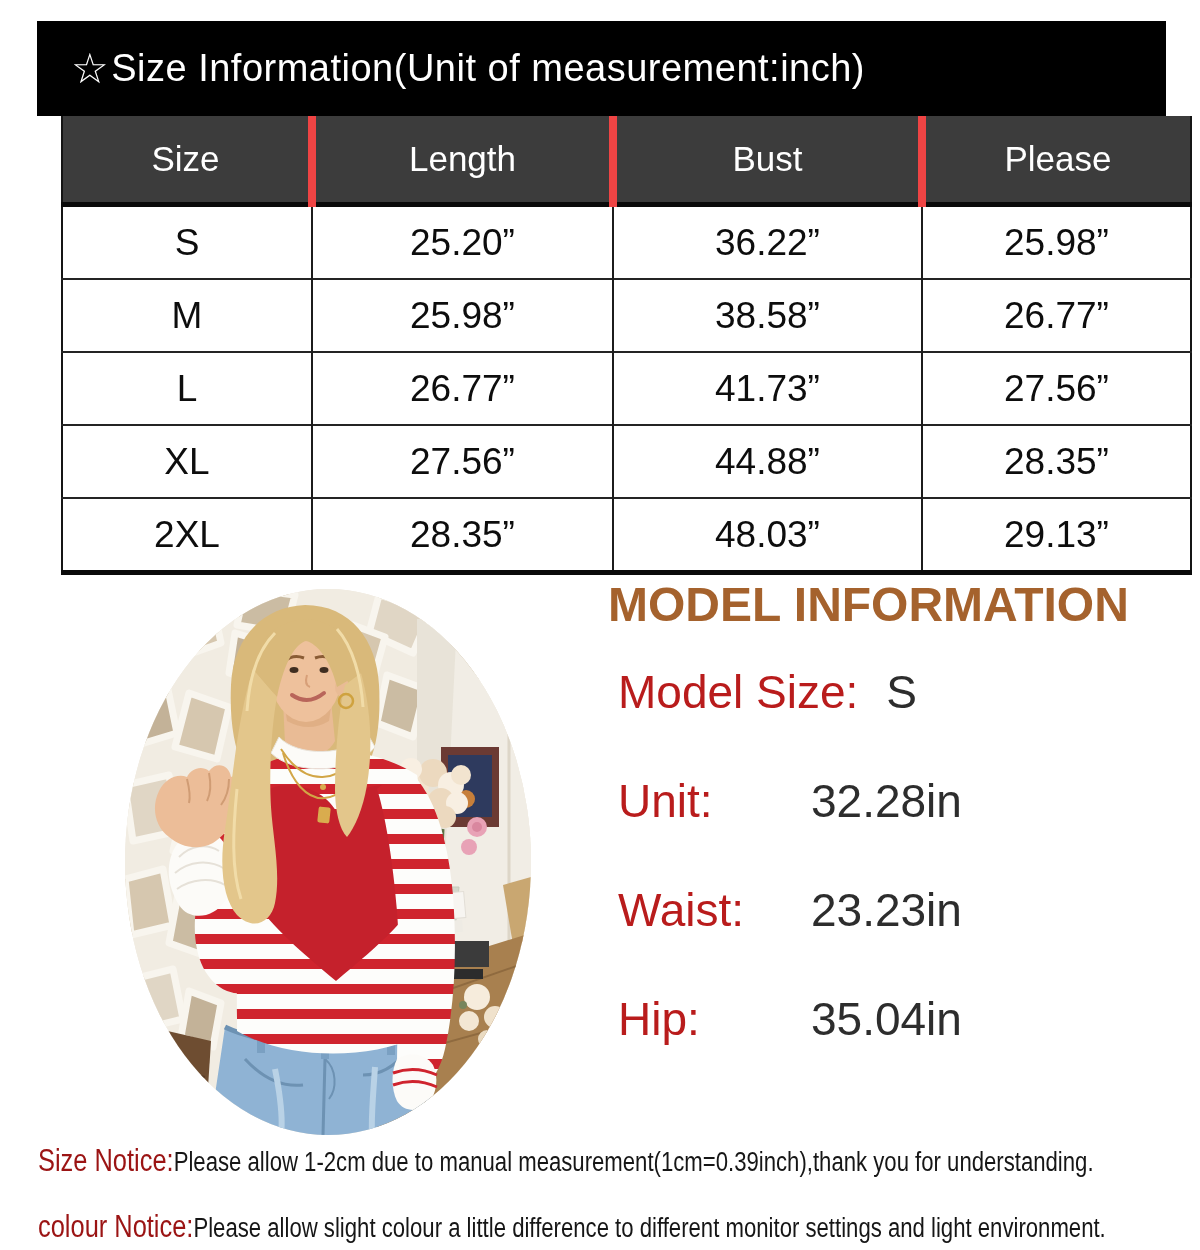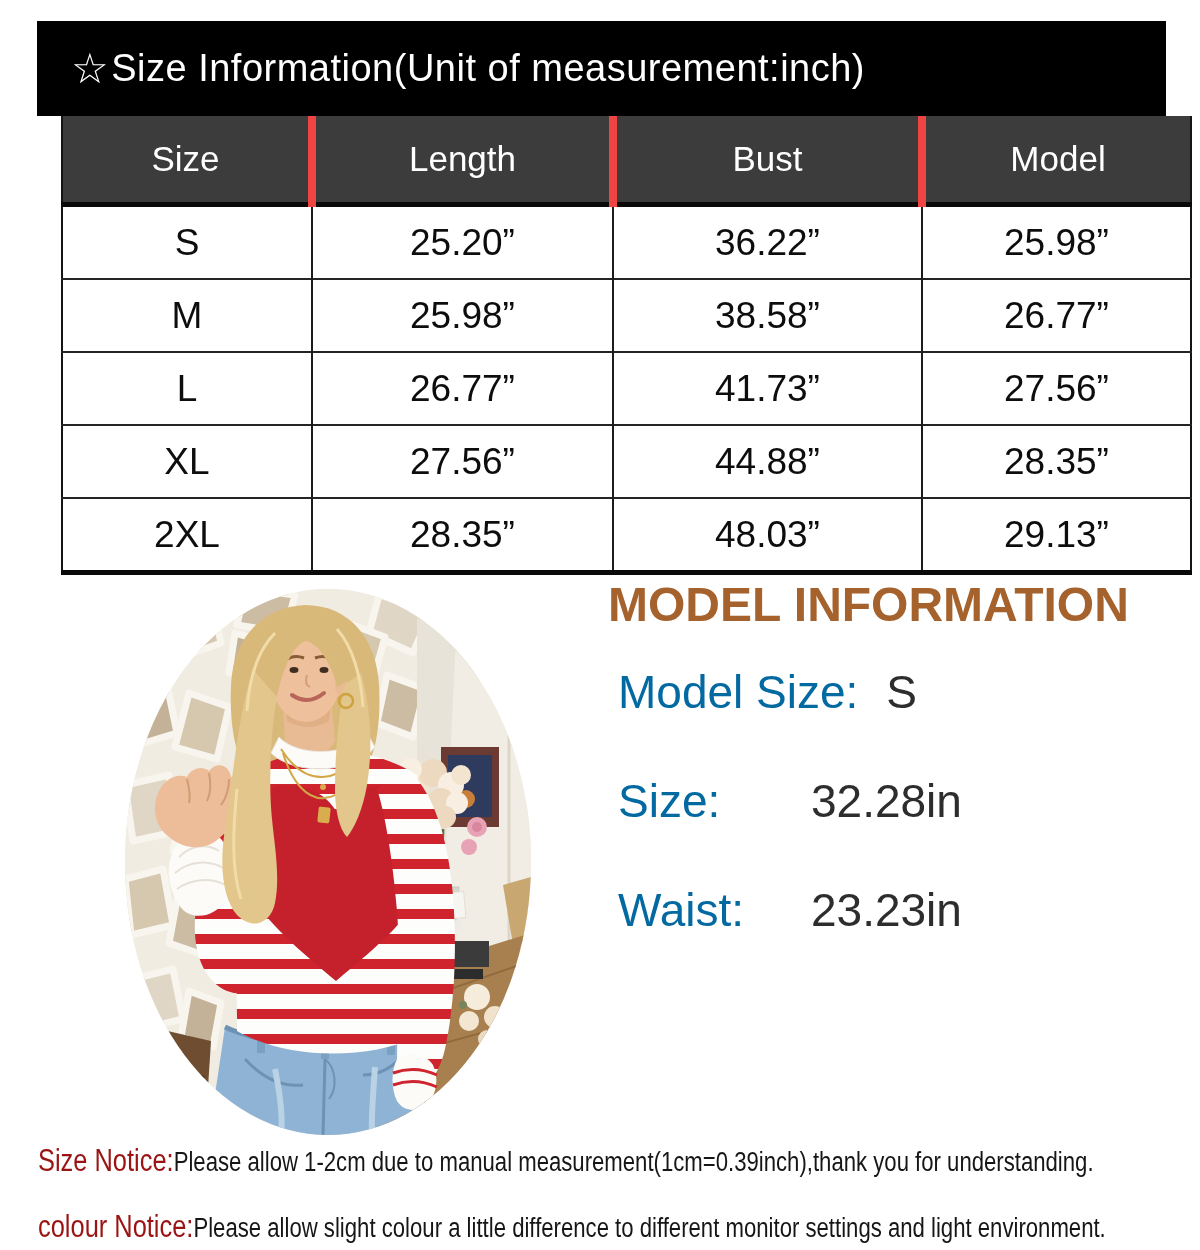--- a/index.html
+++ b/index.html
@@ -42,21 +42,21 @@
   }
   .photo svg{display:block;width:406px;height:546px;}
   
   .model-info{position:absolute;left:608px;top:577px;width:575px;}
   .model-info h2{
     margin:0;font-size:48px;line-height:55px;font-weight:bold;
     color:#a5622d;letter-spacing:0px;white-space:nowrap;
   }
   .info-rows{position:absolute;left:10px;top:90px;width:560px;}
   .info-row{line-height:50px;margin-bottom:48px;white-space:nowrap;}
-  .info-row .lbl{display:inline-block;min-width:165px;font-size:46px;color:#0369a1;}
+  .info-row .lbl{display:inline-block;min-width:165px;font-size:46px;color:#b91c1c;}
   .info-row .val{margin-left:28px;font-size:46px;color:#2d2d2d;}
   
   .notice{
     position:absolute;left:38px;white-space:nowrap;
     transform:scaleX(0.82);transform-origin:0 50%;
   }
   .notice .notice-label{font-size:31px;color:#9b1414;}
   .notice .notice-text{font-size:27px;color:#161616;}
   .notice-1{top:1143px;}
   .notice-2{top:1209px;}
@@ -74,21 +74,21 @@
       <col style="width:250px">
       <col style="width:301px">
       <col style="width:309px">
       <col style="width:269px">
     </colgroup>
   <thead>
     <tr>
       <th>Size</th>
       <th>Length</th>
       <th>Bust</th>
-      <th>Model</th>
+      <th>Please</th>
     </tr>
   </thead>
   <tbody>
     <tr>
       <td>S</td>
       <td>25.20”</td>
       <td>36.22”</td>
       <td>25.98”</td>
     </tr>
     <tr>
@@ -288,24 +288,27 @@
   </svg>
 </div>
 
 <section class="model-info">
   <h2>MODEL INFORMATION</h2>
   <div class="info-rows">
     <div class="info-row">
       <span class="lbl">Model Size:</span><span class="val">S</span>
     </div>
     <div class="info-row">
-      <span class="lbl">Size:</span><span class="val">32.28in</span>
+      <span class="lbl">Unit:</span><span class="val">32.28in</span>
     </div>
     <div class="info-row">
       <span class="lbl">Waist:</span><span class="val">23.23in</span>
+    </div>
+    <div class="info-row">
+      <span class="lbl">Hip:</span><span class="val">35.04in</span>
     </div>
   </div>
 </section>
 
 <div class="notice notice-1">
   <span class="notice-label">Size Notice:</span><span class="notice-text">Please allow 1-2cm due to manual measurement(1cm=0.39inch),thank you for understanding.</span>
 </div>
 <div class="notice notice-2">
   <span class="notice-label">colour Notice:</span><span class="notice-text">Please allow slight colour a little difference to different monitor settings and light environment.</span>
 </div>

